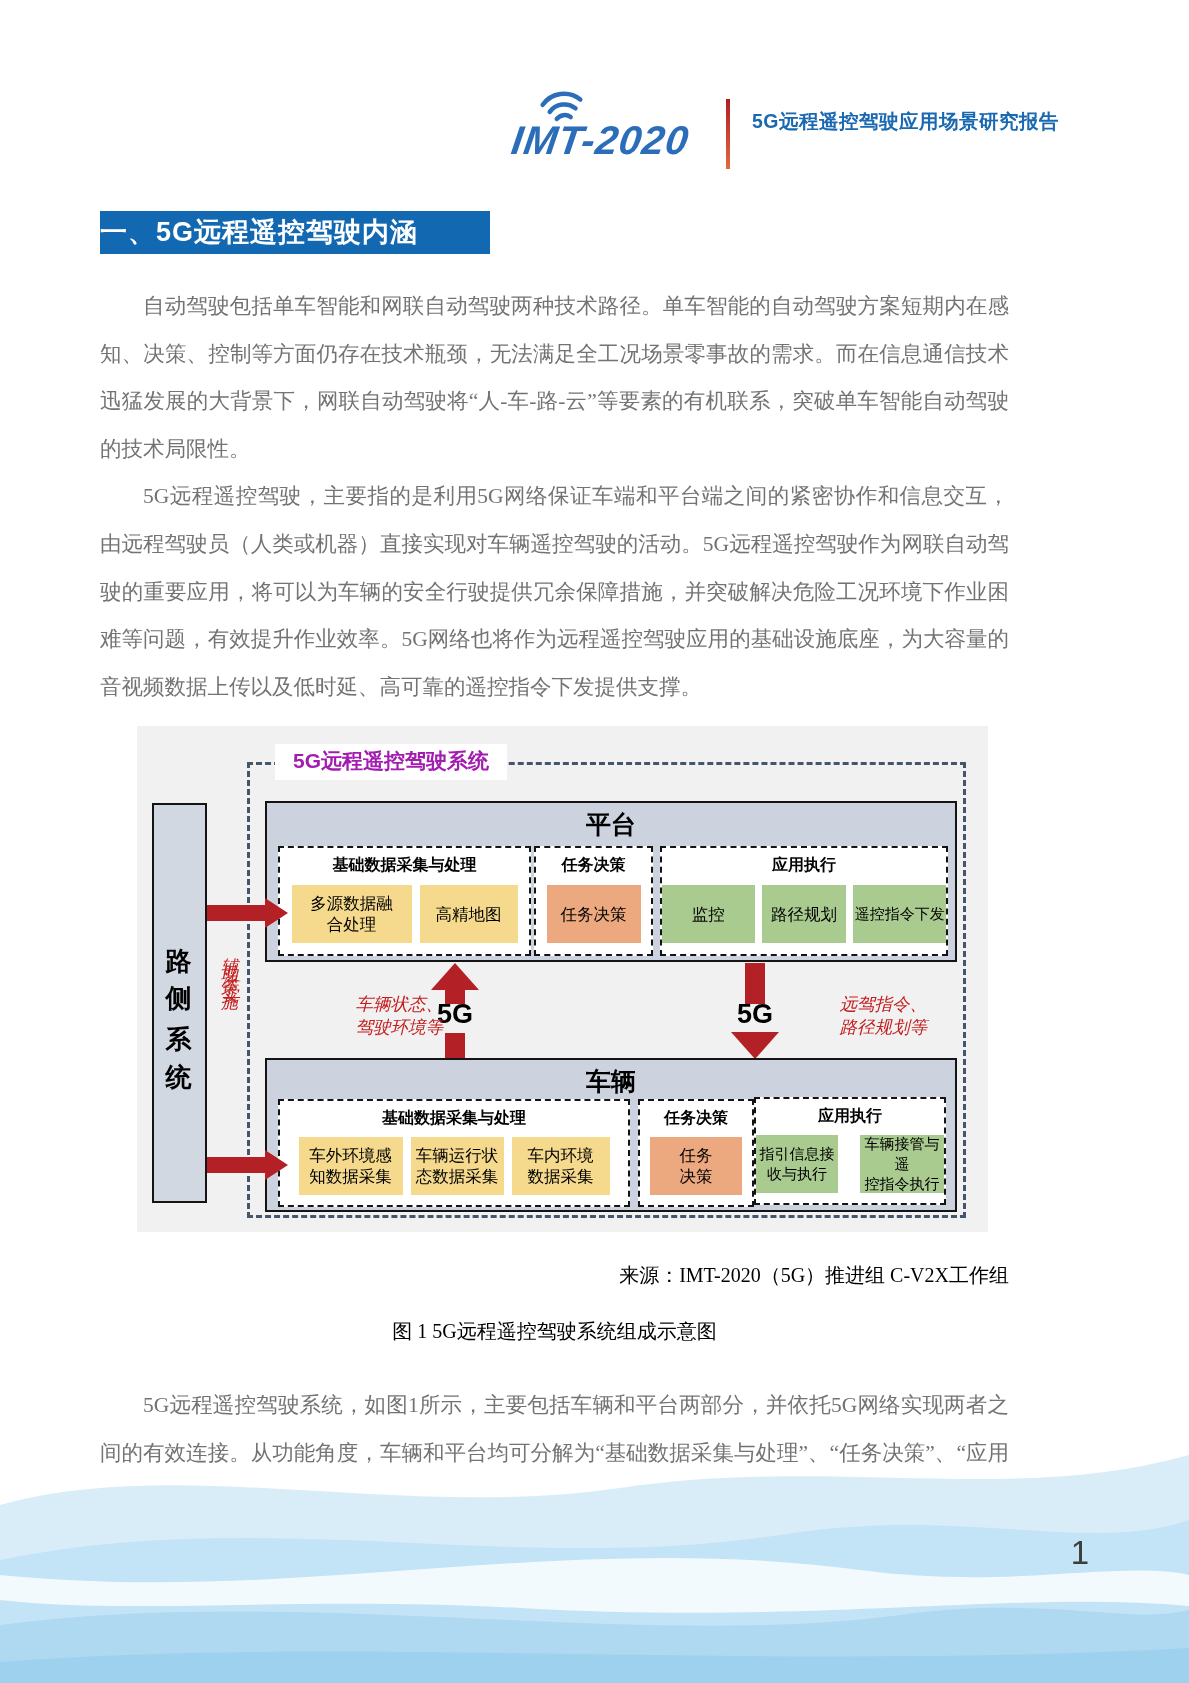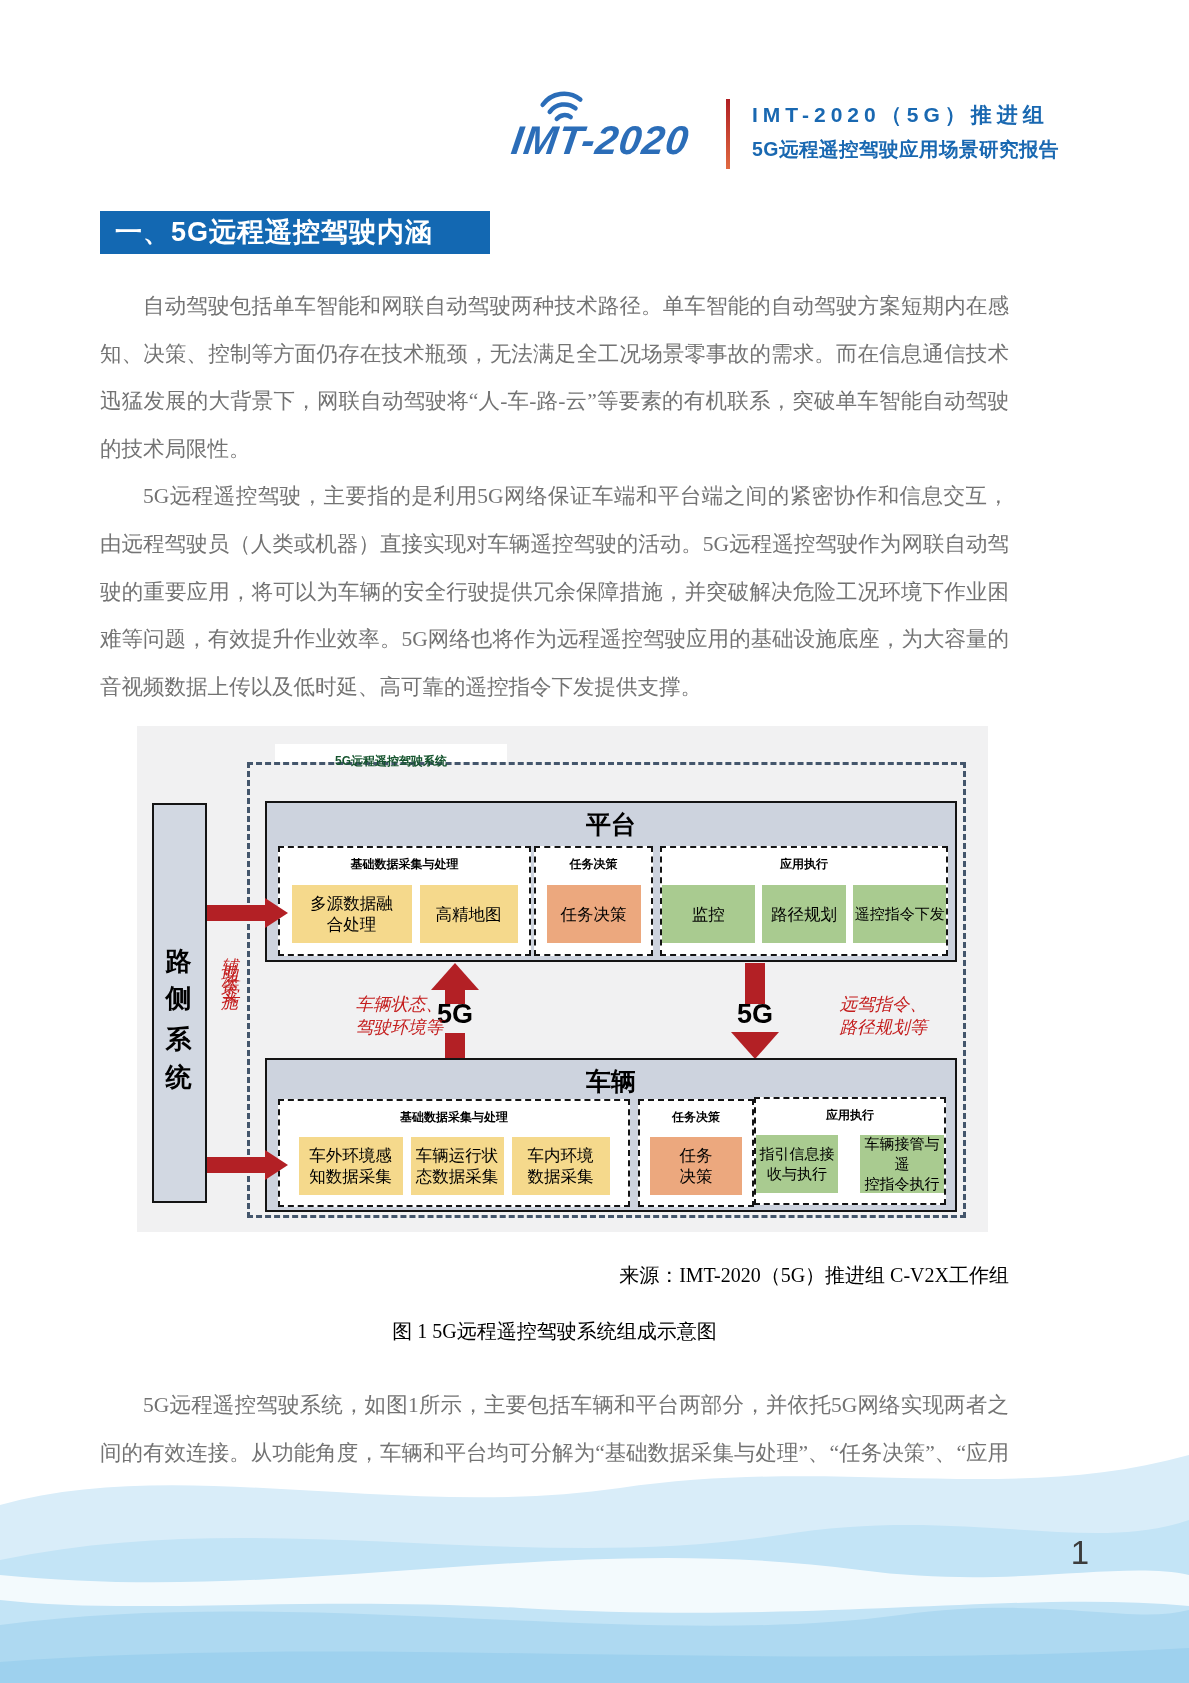--- a/index.html
+++ b/index.html
@@ -15,21 +15,21 @@
         transform:skewX(-8deg);}
   .hdr-divider{position:absolute;left:726px;top:99px;width:4px;height:70px;
         background:linear-gradient(#b01f23,#e06a41);}
   .hdr-text{position:absolute;left:752px;top:101px;width:330px;font-family:"Liberation Sans",sans-serif;color:#1968b1;}
   .hdr-org{font-size:21px;font-weight:700;letter-spacing:5px;white-space:nowrap;}
   .hdr-report{font-size:19.5px;font-weight:700;letter-spacing:0.5px;margin-top:7px;white-space:nowrap;}
 
   
   .sec-head{position:absolute;left:100px;top:211px;width:390px;height:43px;background:#1368b2;
         color:#ffffff;font-family:"Liberation Sans",sans-serif;font-weight:700;font-size:27px;
-        line-height:43px;padding-left:15px;letter-spacing:1px;}
+        line-height:43px;letter-spacing:1px;}
 
   
   .body-block{position:absolute;left:100px;top:283px;width:909px;}
   .body-p{margin:0;font-size:21.5px;line-height:47.6px;text-align:justify;text-indent:2em;color:#737373;}
   .src-note{position:absolute;left:100px;top:1262px;width:909px;text-align:right;
         font-size:20px;color:#000;}
   .fig-caption{position:absolute;left:100px;top:1318px;width:909px;text-align:center;
         font-size:20px;color:#000;}
   .p3-block{position:absolute;left:100px;top:1382px;width:909px;}
 
@@ -38,29 +38,29 @@
         font-family:"Liberation Sans",sans-serif;}
   .roadside{position:absolute;left:15px;top:77px;width:55px;height:400px;background:#d2d8e2;
         border:2px solid #141414;display:flex;align-items:center;justify-content:center;}
   .roadside span{writing-mode:vertical-lr;text-orientation:upright;font-weight:700;font-size:26px;
         letter-spacing:38px;color:#000;}
   .aux-label{position:absolute;left:81px;top:218px;height:170px;writing-mode:vertical-lr;
         text-orientation:upright;color:#c41e1e;font-style:italic;font-size:17px;letter-spacing:7px;
         font-family:"Liberation Serif",serif;}
   .sys-border{position:absolute;left:110px;top:36px;width:719px;height:456px;
         border:3px dashed #44566c;}
-  .sys-label{position:absolute;left:138px;top:18px;width:232px;height:18px;background:#ffffff;
-        color:#14532d;font-weight:700;font-size:12px;text-align:center;line-height:34px;}
+  .sys-label{position:absolute;left:138px;top:18px;width:232px;height:36px;background:#ffffff;
+        color:#a21caf;font-weight:700;font-size:21px;text-align:center;line-height:34px;}
   .panel{position:absolute;left:128px;width:692px;background:#cdd3de;border:2px solid #141414;}
   .panel-platform{top:75px;height:161px;}
   .panel-vehicle{top:332px;height:154px;}
   .panel-title{text-align:center;font-weight:700;font-size:25px;color:#000;margin-top:5px;}
   .grp{position:absolute;background:#ffffff;border:2.5px dashed #141414;display:flex;
         flex-direction:column;}
-  .grp-title{text-align:center;font-weight:700;font-size:12px;line-height:33px;color:#000;}
+  .grp-title{text-align:center;font-weight:700;font-size:16px;line-height:33px;color:#000;}
   .grp-items{flex:1;display:flex;justify-content:center;align-items:center;gap:8px;padding-bottom:7px;}
   .itm{height:58px;display:flex;align-items:center;justify-content:center;text-align:center;
         white-space:pre-line;font-size:16.5px;line-height:21px;color:#000;}
   .itm.sm{font-size:15px;line-height:20px;}
   .yellow{background:#f5d98c;} .orange{background:#eca87e;} .green{background:#a9cb90;}
   
   .pg1{left:11px;top:43px;width:253px;height:110px;}
   .pg2{left:267px;top:43px;width:119px;height:110px;}
   .pg3{left:393px;top:43px;width:288px;height:110px;}
   
@@ -100,21 +100,20 @@
       <g fill="none" stroke="#2b6db8" stroke-width="4.5" stroke-linecap="round" transform="rotate(-8 26 30)">
         <path d="M19 28 A10 10 0 0 1 33 28"></path>
         <path d="M13 20 A18 18 0 0 1 39 20"></path>
         <path d="M7 12 A26 26 0 0 1 45 12"></path>
       </g>
     </svg>
     <span class="logo-text">IMT-2020</span>
   </div>
   <div class="hdr-divider"></div>
   <div class="hdr-text">
-    <div class="hdr-org">IMT-2020（5G）推进组</div>
     <div class="hdr-report">5G远程遥控驾驶应用场景研究报告</div>
   </div>
 
   <div class="sec-head">一、5G远程遥控驾驶内涵</div>
 
   <div class="body-block">
     <p class="body-p">自动驾驶包括单车智能和网联自动驾驶两种技术路径。单车智能的自动驾驶方案短期内在感知、决策、控制等方面仍存在技术瓶颈，无法满足全工况场景零事故的需求。而在信息通信技术迅猛发展的大背景下，网联自动驾驶将“人-车-路-云”等要素的有机联系，突破单车智能自动驾驶的技术局限性。</p>
     <p class="body-p">5G远程遥控驾驶，主要指的是利用5G网络保证车端和平台端之间的紧密协作和信息交互，由远程驾驶员（人类或机器）直接实现对车辆遥控驾驶的活动。5G远程遥控驾驶作为网联自动驾驶的重要应用，将可以为车辆的安全行驶提供冗余保障措施，并突破解决危险工况环境下作业困难等问题，有效提升作业效率。5G网络也将作为远程遥控驾驶应用的基础设施底座，为大容量的音视频数据上传以及低时延、高可靠的遥控指令下发提供支撑。</p>
   </div>
 

